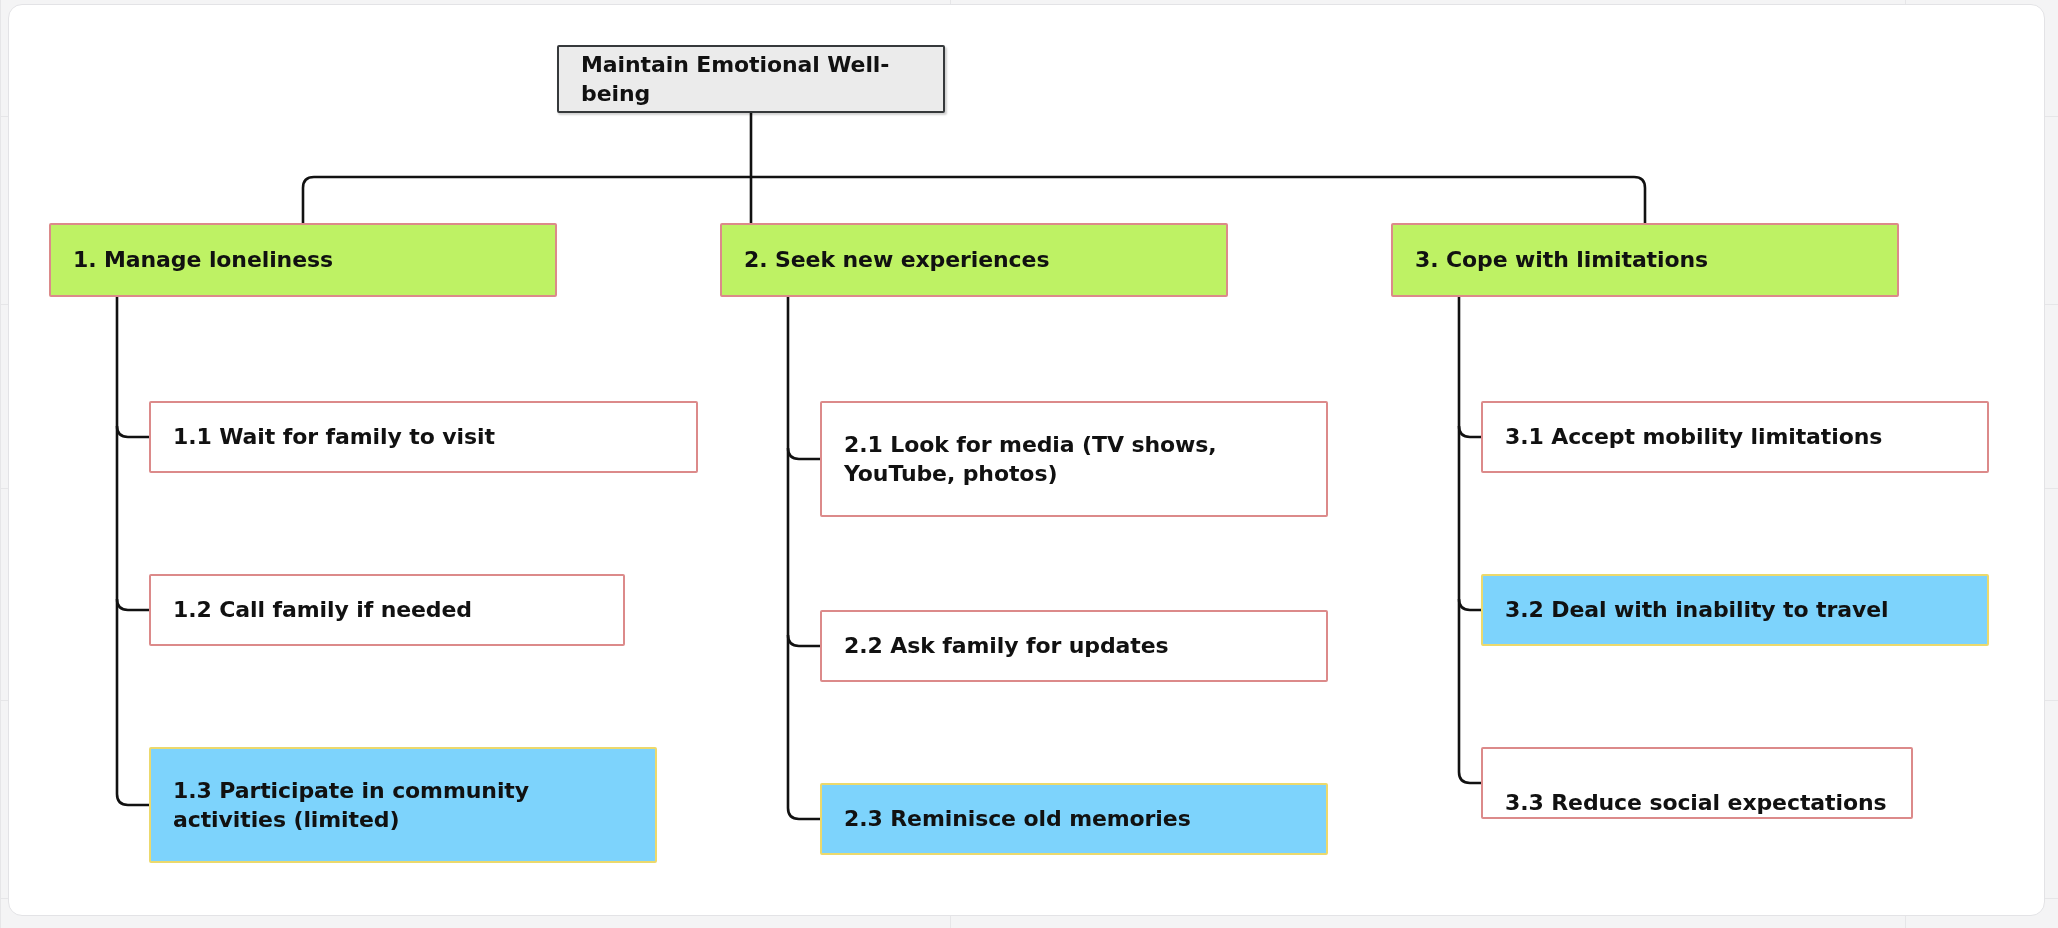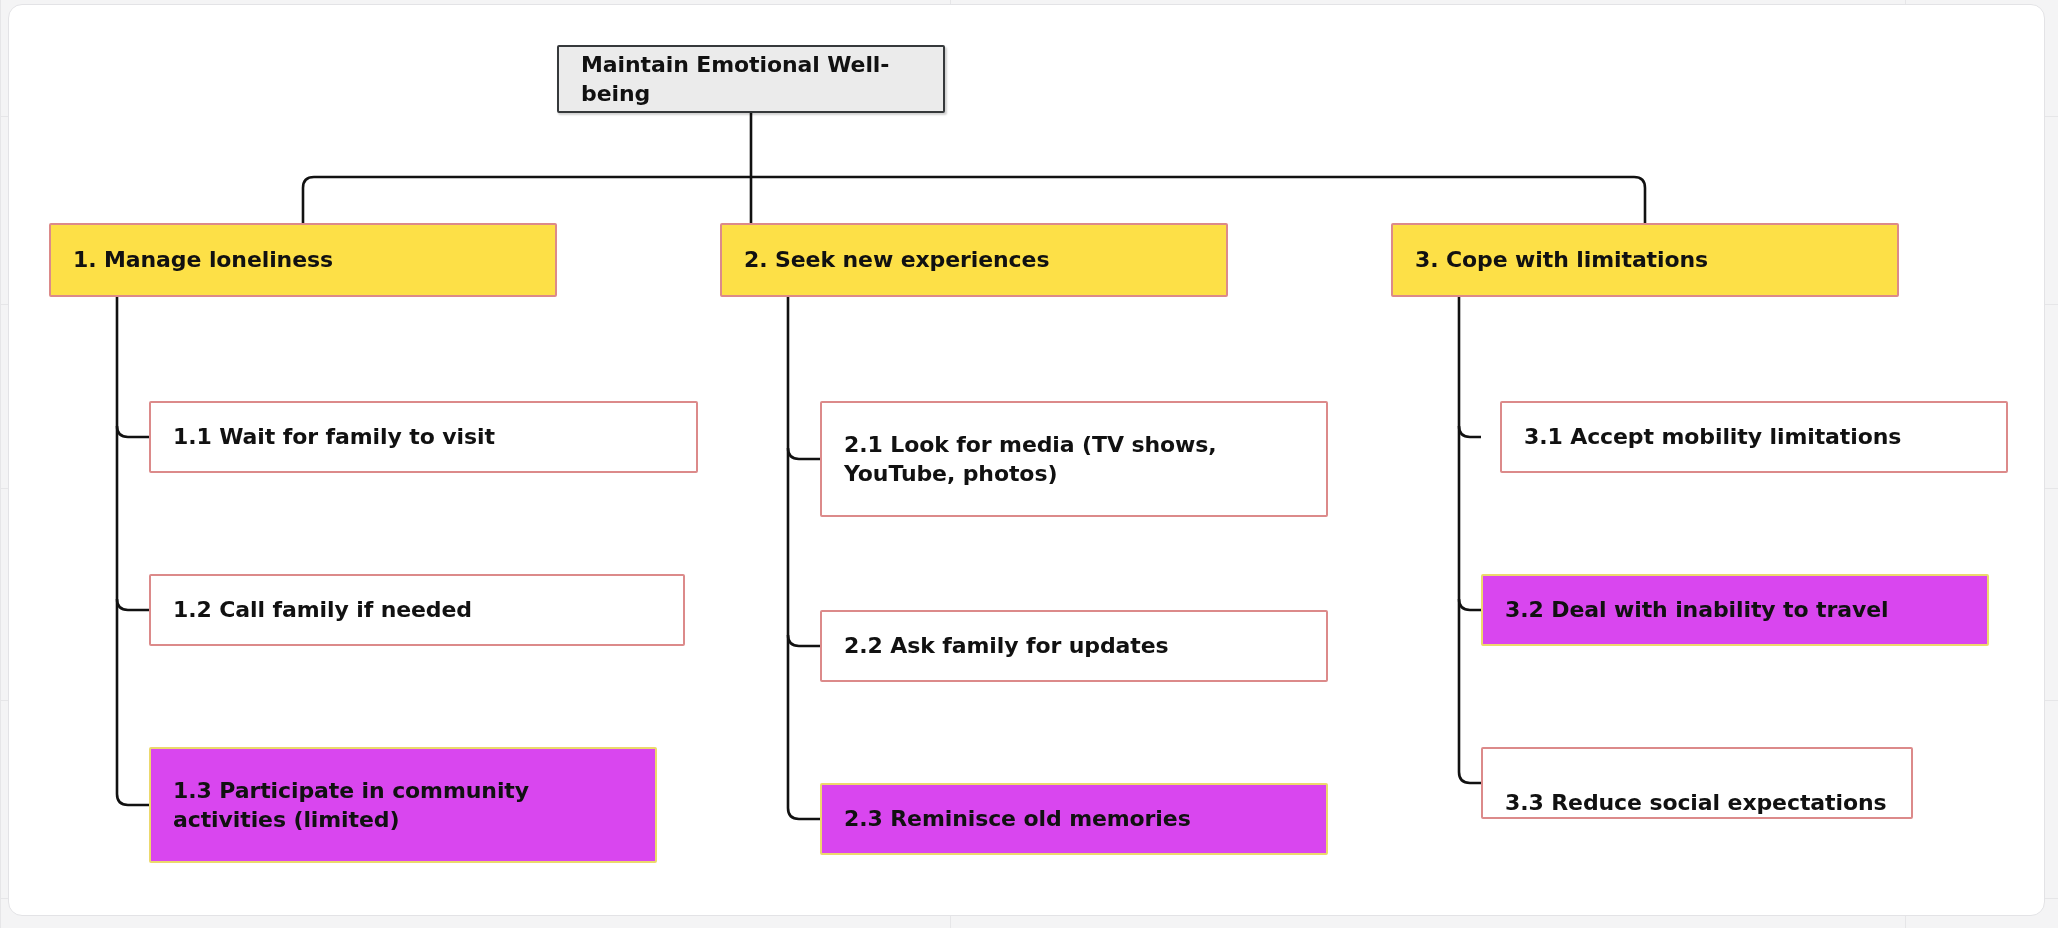--- a/index.html
+++ b/index.html
@@ -82,33 +82,33 @@
   }
 
   .node-root {
     background: #ebebeb;
     border: 2px solid #36393b;
     font-size: 22px;
     box-shadow: 1.5px 2px 2px rgba(0,0,0,0.18);
   }
 
   .node-level1 {
-    background: #fde047;
+    background: #bef264;
     border: 2.6px solid #dc8a8a;
     font-size: 22px;
   }
 
   .node-leaf-red {
     background: #ffffff;
     border: 2.6px solid #dc8a8a;
     font-size: 22px;
   }
 
   .node-leaf-yellow {
-    background: #d946ef;
+    background: #7dd3fc;
     border: 2.6px solid #ecd96c;
     font-size: 22px;
   }
 
   .node-label {
     display: block;
     width: 100%;
   }
 </style>
 </head>
@@ -172,42 +172,42 @@
     <div id="node-host">
         <div class="node node-root" style="left: 548px; top: 40px; width: 388px; height: 68px;">
           <span class="node-label">Maintain Emotional Well-being</span>
         </div>
         <div class="node node-level1" style="left: 40px; top: 218px; width: 508px; height: 74px;">
           <span class="node-label">1. Manage loneliness</span>
         </div>
         <div class="node node-leaf-red" style="left: 140px; top: 396px; width: 549px; height: 72px;">
           <span class="node-label">1.1 Wait for family to visit</span>
         </div>
-        <div class="node node-leaf-red" style="left: 140px; top: 569px; width: 536px; height: 72px;">
+        <div class="node node-leaf-red" style="left: 140px; top: 569px; width: 476px; height: 72px;">
           <span class="node-label">1.2 Call family if needed</span>
         </div>
         <div class="node node-leaf-yellow" style="left: 140px; top: 742px; width: 508px; height: 116px;">
           <span class="node-label">1.3 Participate in community activities (limited)</span>
         </div>
         <div class="node node-level1" style="left: 711px; top: 218px; width: 508px; height: 74px;">
           <span class="node-label">2. Seek new experiences</span>
         </div>
         <div class="node node-leaf-red" style="left: 811px; top: 396px; width: 508px; height: 116px; justify-content: center;">
           <span class="node-label">2.1 Look for media (TV shows, YouTube, photos)</span>
         </div>
         <div class="node node-leaf-red" style="left: 811px; top: 605px; width: 508px; height: 72px;">
           <span class="node-label">2.2 Ask family for updates</span>
         </div>
         <div class="node node-leaf-yellow" style="left: 811px; top: 778px; width: 508px; height: 72px;">
           <span class="node-label">2.3 Reminisce old memories</span>
         </div>
         <div class="node node-level1" style="left: 1382px; top: 218px; width: 508px; height: 74px;">
           <span class="node-label">3. Cope with limitations</span>
         </div>
-        <div class="node node-leaf-red" style="left: 1472px; top: 396px; width: 508px; height: 72px; margin-left: 19px;">
+        <div class="node node-leaf-red" style="left: 1472px; top: 396px; width: 508px; height: 72px;">
           <span class="node-label">3.1 Accept mobility limitations</span>
         </div>
         <div class="node node-leaf-yellow" style="left: 1472px; top: 569px; width: 508px; height: 72px;">
           <span class="node-label">3.2 Deal with inability to travel</span>
         </div>
         <div class="node node-leaf-red" style="left: 1472px; top: 742px; width: 432px; height: 72px; align-items: flex-end;">
           <span class="node-label">3.3 Reduce social expectations</span>
         </div>
       </div>
 

